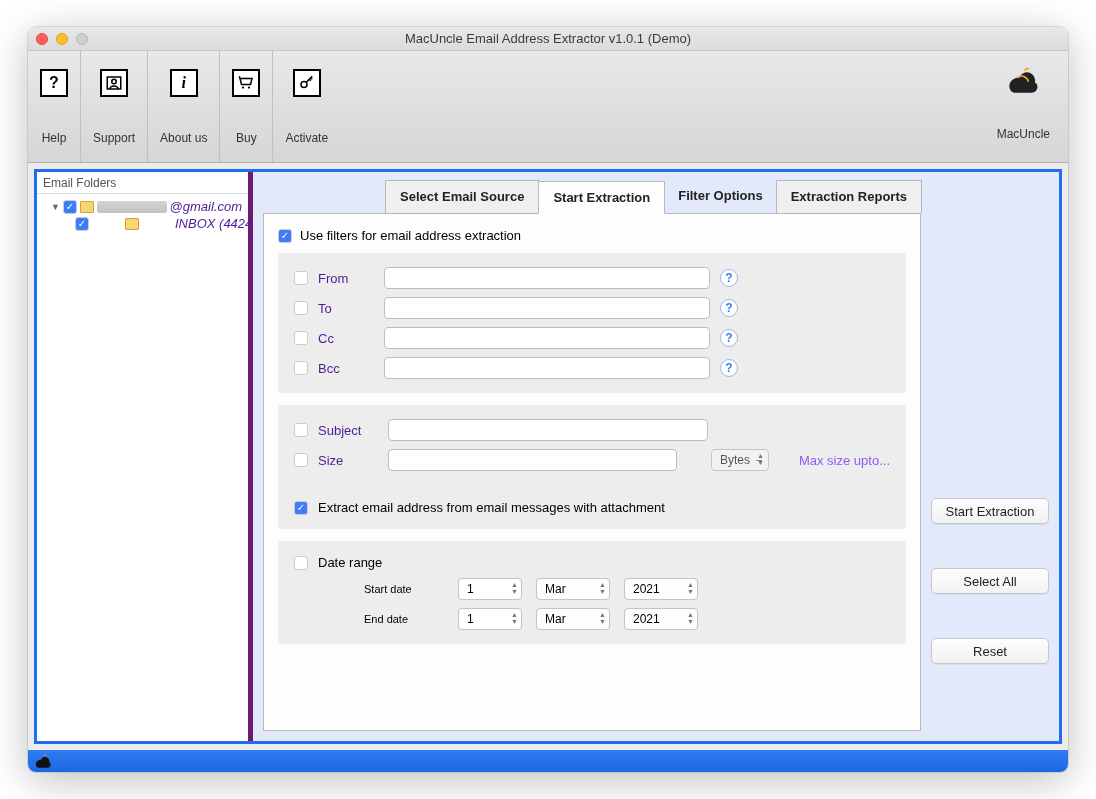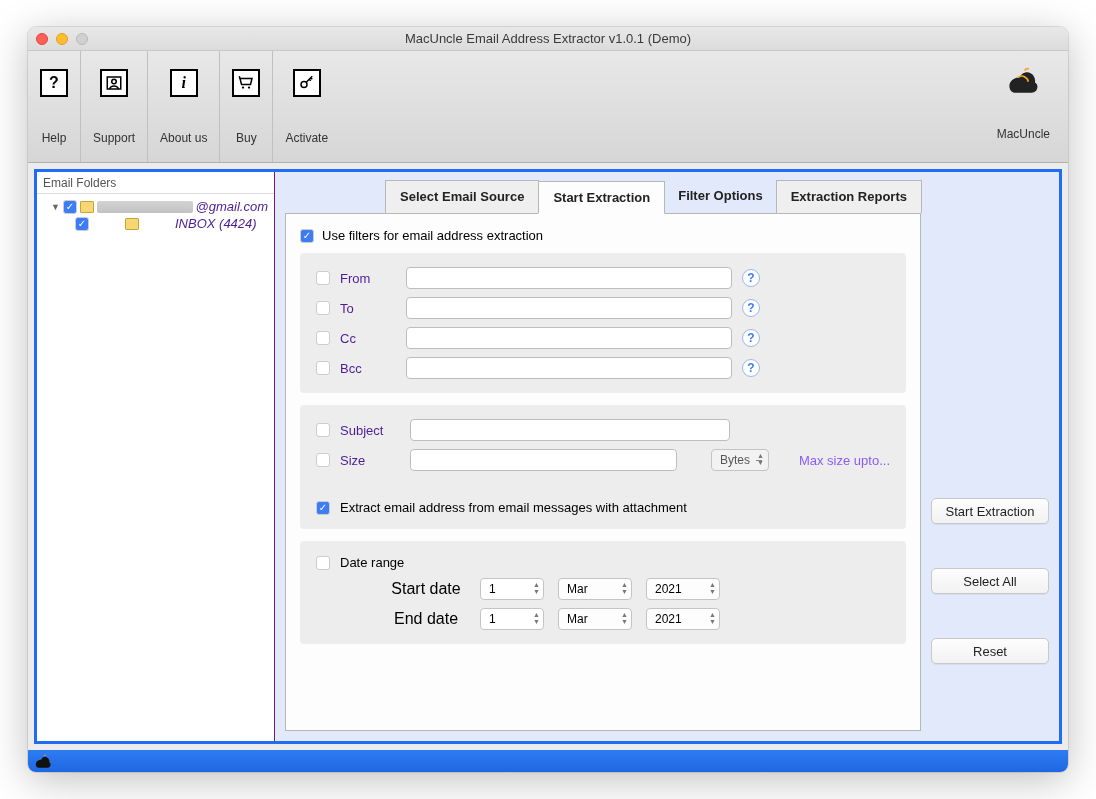--- a/index.html
+++ b/index.html
@@ -94,22 +94,22 @@
   padding: 6px;
 }
 .content-frame {
   width: 100%;
   height: 100%;
   border: 3px solid #1f6cf6;
   background: #fff;
   display: flex;
 }
 .sidebar {
-  width: 238px;
-  border-right: 1px solid #701a75;
+  width: 216px;
+  border-right: 5px solid #701a75;
   background: #fff;
   display: flex;
   flex-direction: column;
 }
 .sidebar-header {
   font-size: 12px;
   color: #555;
   padding: 4px 6px 3px 6px;
   border-bottom: 1px solid #ddd;
 }
@@ -214,21 +214,21 @@
 }
 .select::after {
   content:""; position:absolute; right:5px; top:50%; transform:translateY(-50%);
   width:8px; height:10px;
   background:
     linear-gradient(#888,#888) center/6px 1px no-repeat;
 }
 .select .arrows { position:absolute; right:4px; top:2px; font-size:7px; line-height:7px; color:#777;}
 .maxsize { font-size:13px; color:#8b5cf6; margin-left:20px;}
 .daterow { display:flex; align-items:center; gap:14px; margin-left:70px; margin-bottom:8px; }
-.date-label { width:80px; font-size:16px; text-align:center; }
+.date-label { width:80px; font-size:11px; text-align:left; }
 .spin {
   width:64px; height:22px; border:1px solid #c4c4c4; border-radius:4px;
   background:#fff; padding:0 16px 0 8px; font-size:12px; display:inline-flex; align-items:center; position:relative;
 }
 .spin .arrows, .selw .arrows { position:absolute; right:3px; top:2px; font-size:7px; line-height:7px; color:#777;}
 .selw {
   width:74px; height:22px; border:1px solid #c4c4c4; border-radius:4px;
   background:#fdfdfd; padding:0 16px 0 8px; font-size:12px; display:inline-flex; align-items:center; position:relative;
 }
 .right-buttons {

